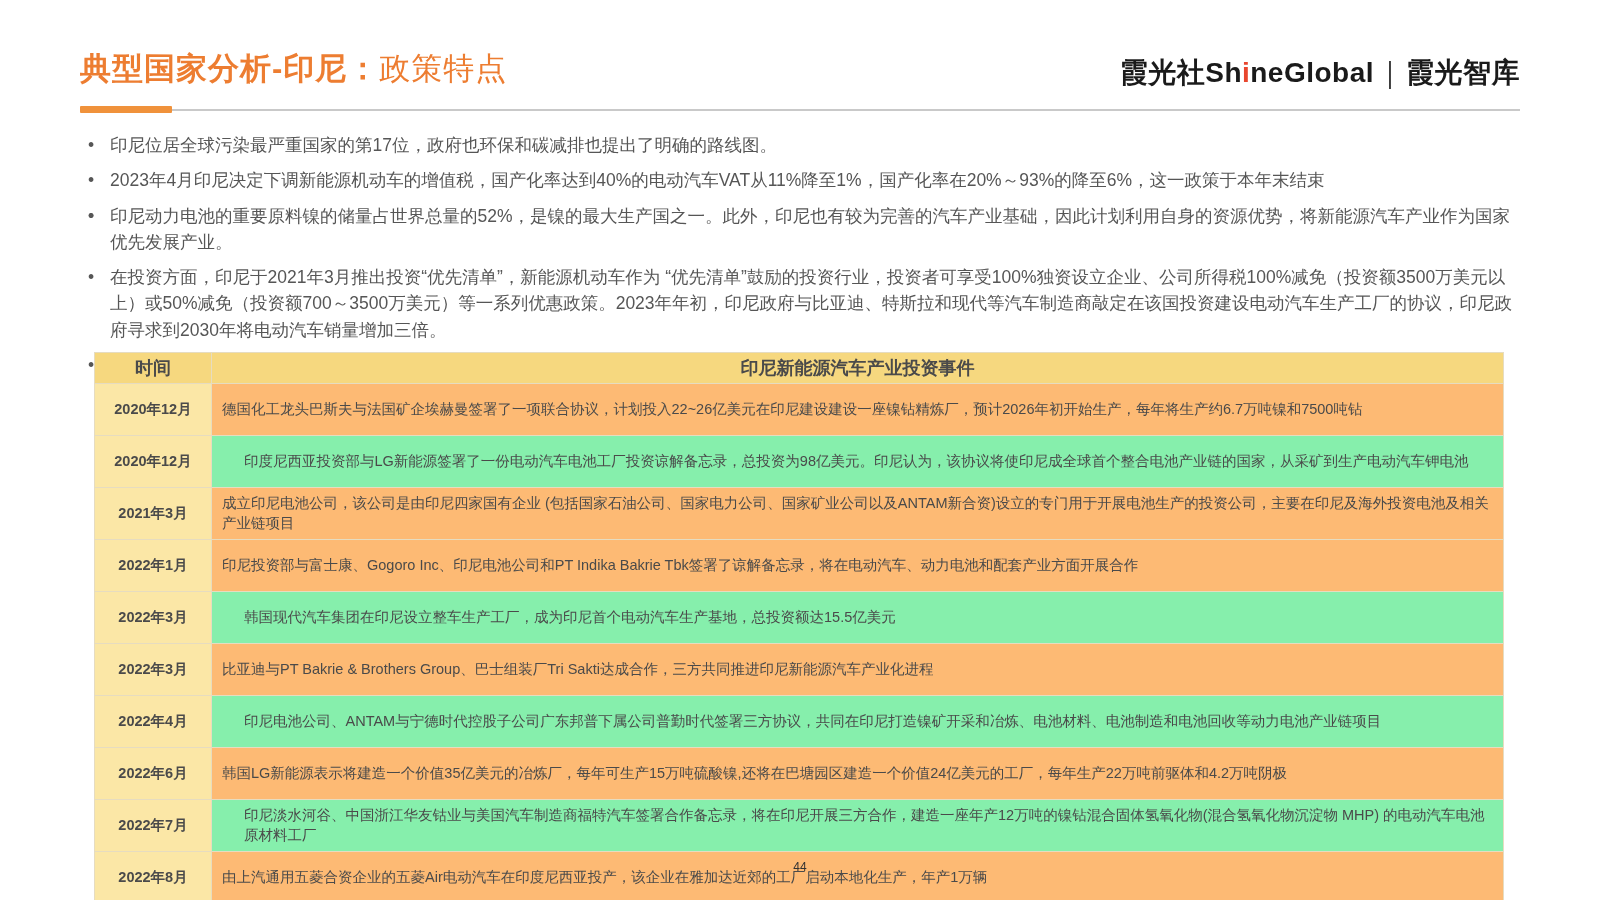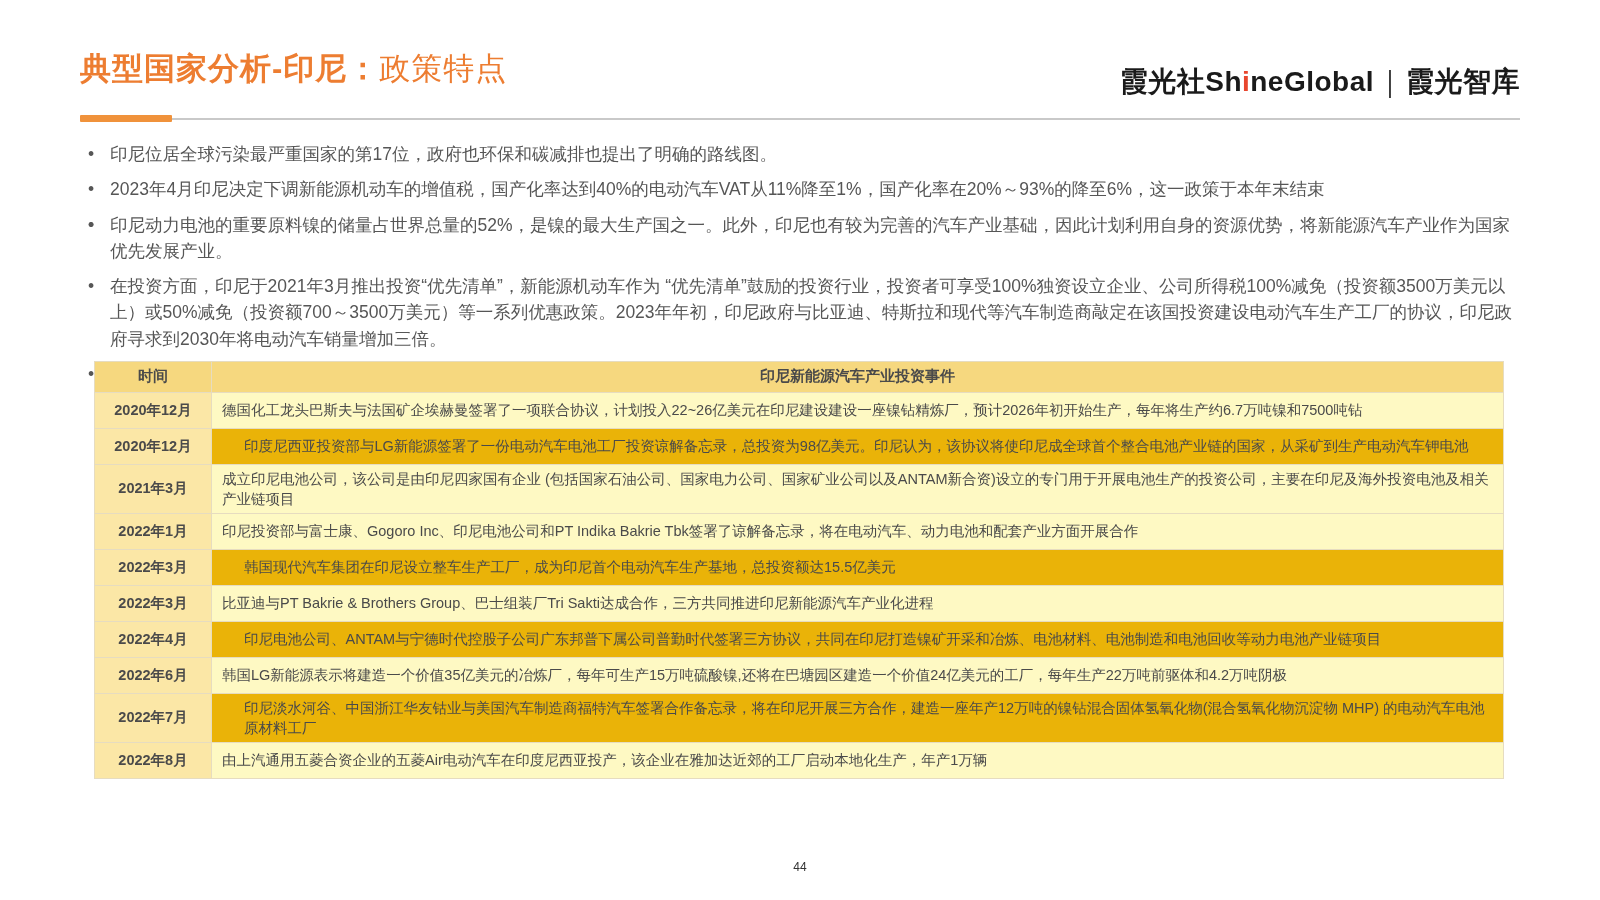--- a/index.html
+++ b/index.html
@@ -10,21 +10,21 @@
     color: #555555;
     position: relative;
   }
   .slide { width: 1600px; height: 900px; position: relative; padding: 0 80px; }
 
   
   .header { display: flex; justify-content: space-between; align-items: flex-start; padding-top: 48px; }
   .title { font-size: 31px; color: #ED7D31; letter-spacing: 1px; white-space: nowrap; }
   .title .t-main { font-weight: 700; text-align: center; }
   .title .t-sub { font-weight: 400; }
-  .logo { font-size: 28px; color: #1a1a1a; font-weight: 600; margin-top: 15px; white-space: nowrap; letter-spacing: 0.5px; }
+  .logo { font-size: 28px; color: #1a1a1a; font-weight: 600; margin-top: 6px; white-space: nowrap; letter-spacing: 0.5px; }
   .logo .dot-i { color: #E8462E; }
   .logo .logo-divider { font-weight: 300; color: #1a1a1a; padding: 0 2px; }
 
   .rule-wrap { position: relative; margin-top: 14px; height: 8px; }
   .rule-gray { position: absolute; left: 0; right: 0; top: 3px; height: 2px; background: #C9C9C9; }
   .rule-orange { position: absolute; left: 0; top: 0; width: 92px; height: 7px; background: #F0923B; border-radius: 1px; }
 
   
   .bullets { list-style: none; margin-top: 18px; }
   .bullets li {
@@ -36,44 +36,44 @@
     margin-bottom: 9px;
   }
   .bullets li .marker { position: absolute; left: 8px; top: 0; color: #565656; }
 
   
   .events-table { width: 1410px; margin: 8px auto 0 14px; border-collapse: collapse; table-layout: fixed; }
   .events-table th, .events-table td { border: 1px solid #E6DCC0; vertical-align: middle; }
   .events-table th {
     background: #F6D87F;
     color: #4a4a4a;
-    font-size: 15px;
+    font-size: 18px;
     font-weight: 700;
     height: 31px;
     text-align: center;
   }
   .events-table .col-time { width: 117px; }
   .events-table td.time-cell {
     background: #FBE7A6;
     color: #4a4a4a;
     font-size: 14.5px;
     font-weight: 600;
     text-align: center;
-    padding: 8px 2px;
+    padding: 16px 2px;
   }
   .events-table td.event-cell {
-    background: #fef9c3;
+    background: #fdba74;
     color: #4a4a4a;
     font-size: 14.5px;
     line-height: 1.38;
     text-align: left;
     padding: 4px 10px;
     height: 29px;
   }
-  .events-table tr.alt td.event-cell { background: #eab308; padding-left: 32px; }
+  .events-table tr.alt td.event-cell { background: #86efac; padding-left: 32px; }
 
   
   .page-number {
     position: absolute;
     bottom: 26px;
     left: 0;
     width: 100%;
     text-align: center;
     font-size: 12px;
     color: #333333;

